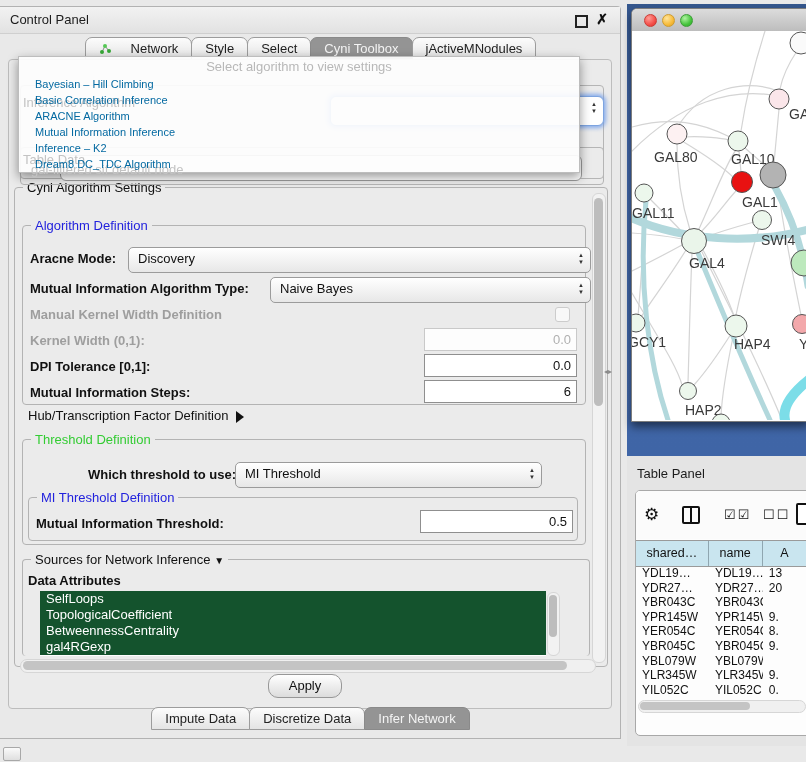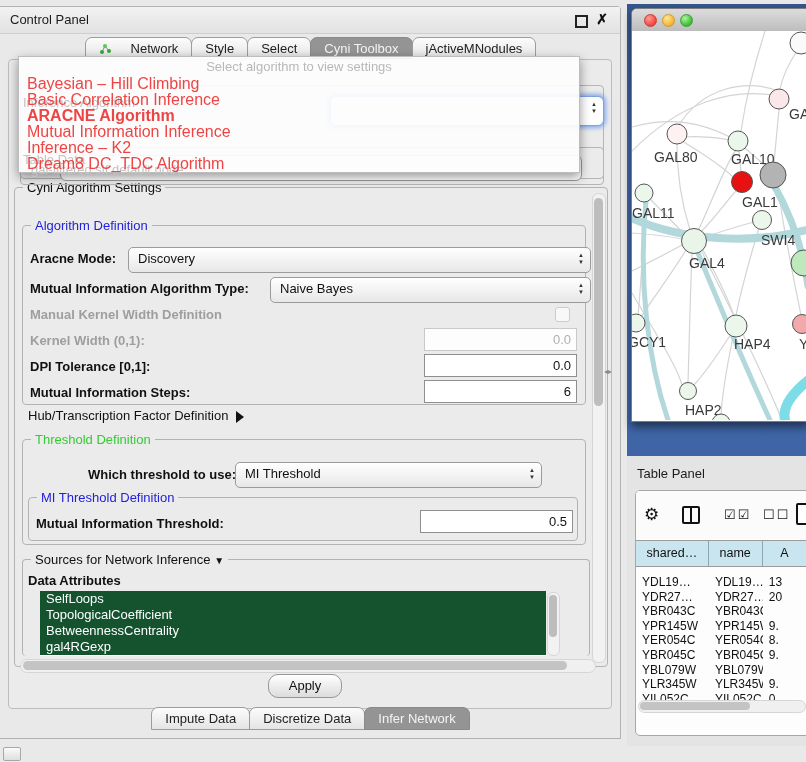--- a/index.html
+++ b/index.html
@@ -23,22 +23,22 @@
   
   .frag-group{position:absolute;border:1px solid #b5b5b5;border-radius:4px;z-index:1;}
   .frag-combo{position:absolute;background:#fff;border:1px solid #7da4e0;border-radius:6px;
       box-shadow:0 0 4px 2px rgba(100,150,235,.75);z-index:1;}
   .frag-combo2{position:absolute;background:#fff;border:1px solid #9c9c9c;border-radius:6px;z-index:1;}
   
   .popup{position:absolute;left:18px;top:56px;width:560px;height:115px;z-index:10;
       background:rgba(253,253,253,0.93);border:1px solid #bdbdbd;
       box-shadow:0 4px 10px rgba(0,0,0,.4);}
   .popup-prompt{height:19px;line-height:19px;text-align:center;font-size:13px;color:#b8b8b8;}
-  .popup-item{height:16px;line-height:16px;padding-left:8px;font-size:16px;color:#ef4444;position:relative;z-index:2;}
-  .popup-item.bold{font-weight:bold;}
+  .popup-item{height:16px;line-height:16px;padding-left:16px;font-size:11px;color:#0369a1;position:relative;z-index:2;}
+  .popup-item.bold{font-weight:normal;}
   .ghost{position:absolute;font-size:13px;color:#c3c3c3;z-index:1;white-space:nowrap;}
   
   .group{position:absolute;border:1px solid #b3b3b3;border-radius:4px;}
   .gtitle{position:absolute;top:-8px;left:8px;background:#ebebeb;padding:0 4px;font-size:13px;color:#111;white-space:nowrap;}
   .gtitle.blue{color:#2222dd;}
   .gtitle.green{color:#33cc33;}
   .lbl{position:absolute;font-size:13px;color:#111;white-space:nowrap;}
   .b{font-weight:bold;}
   .dis{color:#9e9e9e;}
   .combo{position:absolute;background:linear-gradient(#ffffff,#e7e7e7);border:1px solid #9b9b9b;
@@ -79,21 +79,21 @@
   .tp-toolbar{position:absolute;left:0;top:0;width:100%;height:48px;background:#fbfbfb;}
   .gear{position:absolute;left:8px;top:13px;font-size:17px;color:#111;}
   .pane-icon{position:absolute;left:46px;top:15px;width:14px;height:14px;border:2px solid #111;border-radius:2px;}
   .pane-icon::after{content:"";position:absolute;left:6px;top:0;width:2px;height:14px;background:#111;}
   .cb-pair{position:absolute;top:16px;font-size:13px;color:#111;letter-spacing:2px;}
   .doc-icon{position:absolute;left:160px;top:12px;width:13px;height:18px;border:2px solid #111;border-radius:2px;background:#fff;}
   .thead{position:absolute;left:0;top:49px;width:100%;height:25px;display:flex;
       border-top:1px solid #9a9a9a;border-bottom:1px solid #9a9a9a;background:#c9e5ef;}
   .th{height:25px;line-height:25px;font-size:12.5px;color:#111;text-align:center;
       border-right:1px solid #8fa6b0;overflow:hidden;}
-  .tbody{position:absolute;left:0;top:84px;width:100%;}
+  .tbody{position:absolute;left:0;top:75px;width:100%;}
   .trow{display:flex;height:14.6px;}
   .td{font-size:12px;line-height:14.6px;color:#111;overflow:hidden;white-space:nowrap;padding-left:6px;}
   .splitter{position:absolute;left:604px;top:367px;font-size:8px;color:#8a8a8a;}
   .mini-btn{position:absolute;left:3px;top:747px;width:16px;height:12px;
       background:linear-gradient(#fafafa,#dfdfdf);border:1px solid #a8a8a8;border-radius:2px;}
   .net-tab-icon{display:inline-block;width:12px;height:12px;}
 </style>
 </head>
 <body>
 

